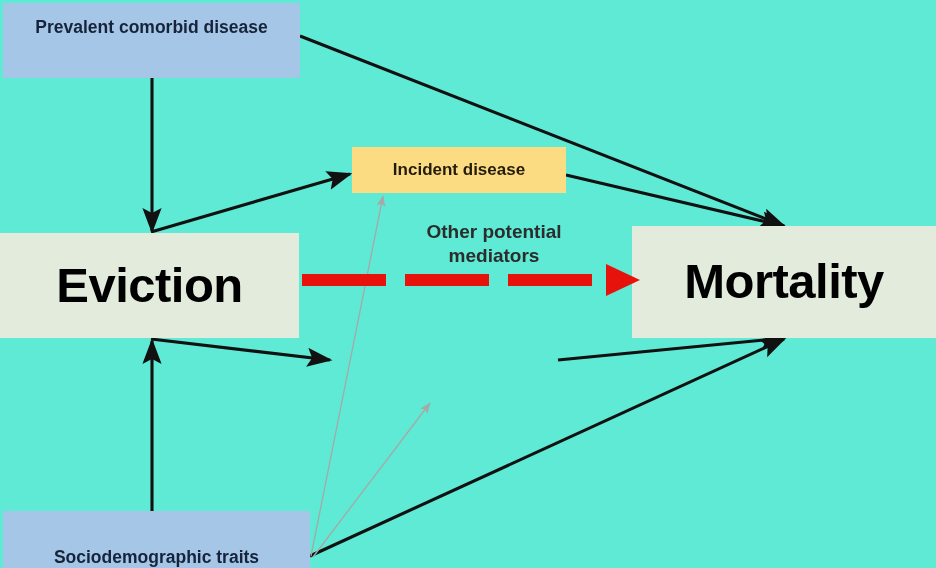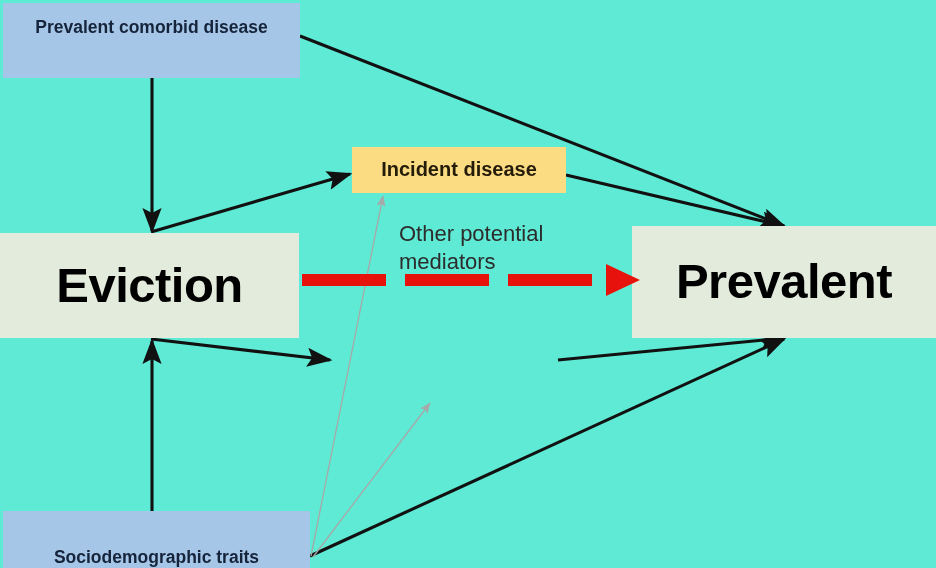--- a/index.html
+++ b/index.html
@@ -72,21 +72,21 @@
     left: 3px;  top: 511px; width: 307px; height: 57px; align-items: flex-end;
   }
   #node-sociodemographic-traits .node-label {
     font-size: 17.5px;
     margin-top: -4px;
   }
 
   #node-incident-disease {
     left: 352px; top: 147px; width: 214px; height: 46px;
   }
-  #node-incident-disease .node-label { font-size: 20px; }
+  #node-incident-disease .node-label { font-size: 17px; }
 
   #node-reduced-access {
     left: 332px; top: 321px; width: 226px; height: 78px;
   }
   #node-reduced-access .node-label { font-size: 16.5px; }
 
   #node-eviction {
     left: 0px;  top: 233px; width: 299px; height: 105px;
   }
   #node-eviction .node-label { font-size: 49px; letter-spacing: -0.5px; }
@@ -95,22 +95,23 @@
     left: 632px; top: 226px; width: 304px; height: 112px;
   }
   #node-mortality .node-label { font-size: 49px; letter-spacing: -0.5px; }
 
   
   #label-other-potential-mediators {
     position: absolute;
     left: 399px;
     top: 220px;
     width: 190px;
-    font-size: 22px;
-    font-weight: normal;
+    text-align: center;
+    font-size: 19px;
+    font-weight: bold;
     color: #2c2c2c;
     line-height: 1.28;
     z-index: 2;
   }
 
   
   #red-mediator-arrow {
     position: absolute;
     left: 300px;
     top: 264px;
@@ -164,21 +165,21 @@
 
   <div class="node node-blue" id="node-prevalent-comorbid-disease">
     <span class="node-label">Prevalent comorbid disease</span>
   </div>
 
   <div class="node node-green" id="node-eviction">
     <span class="node-label">Eviction</span>
   </div>
 
   <div class="node node-green" id="node-mortality">
-    <span class="node-label">Prevalent</span>
+    <span class="node-label">Mortality</span>
   </div>
 
   <div class="node node-yellow" id="node-incident-disease">
     <span class="node-label">Incident disease</span>
   </div>
 
 
   <div class="node node-blue" id="node-sociodemographic-traits">
     <span class="node-label">Sociodemographic traits</span>
   </div>

